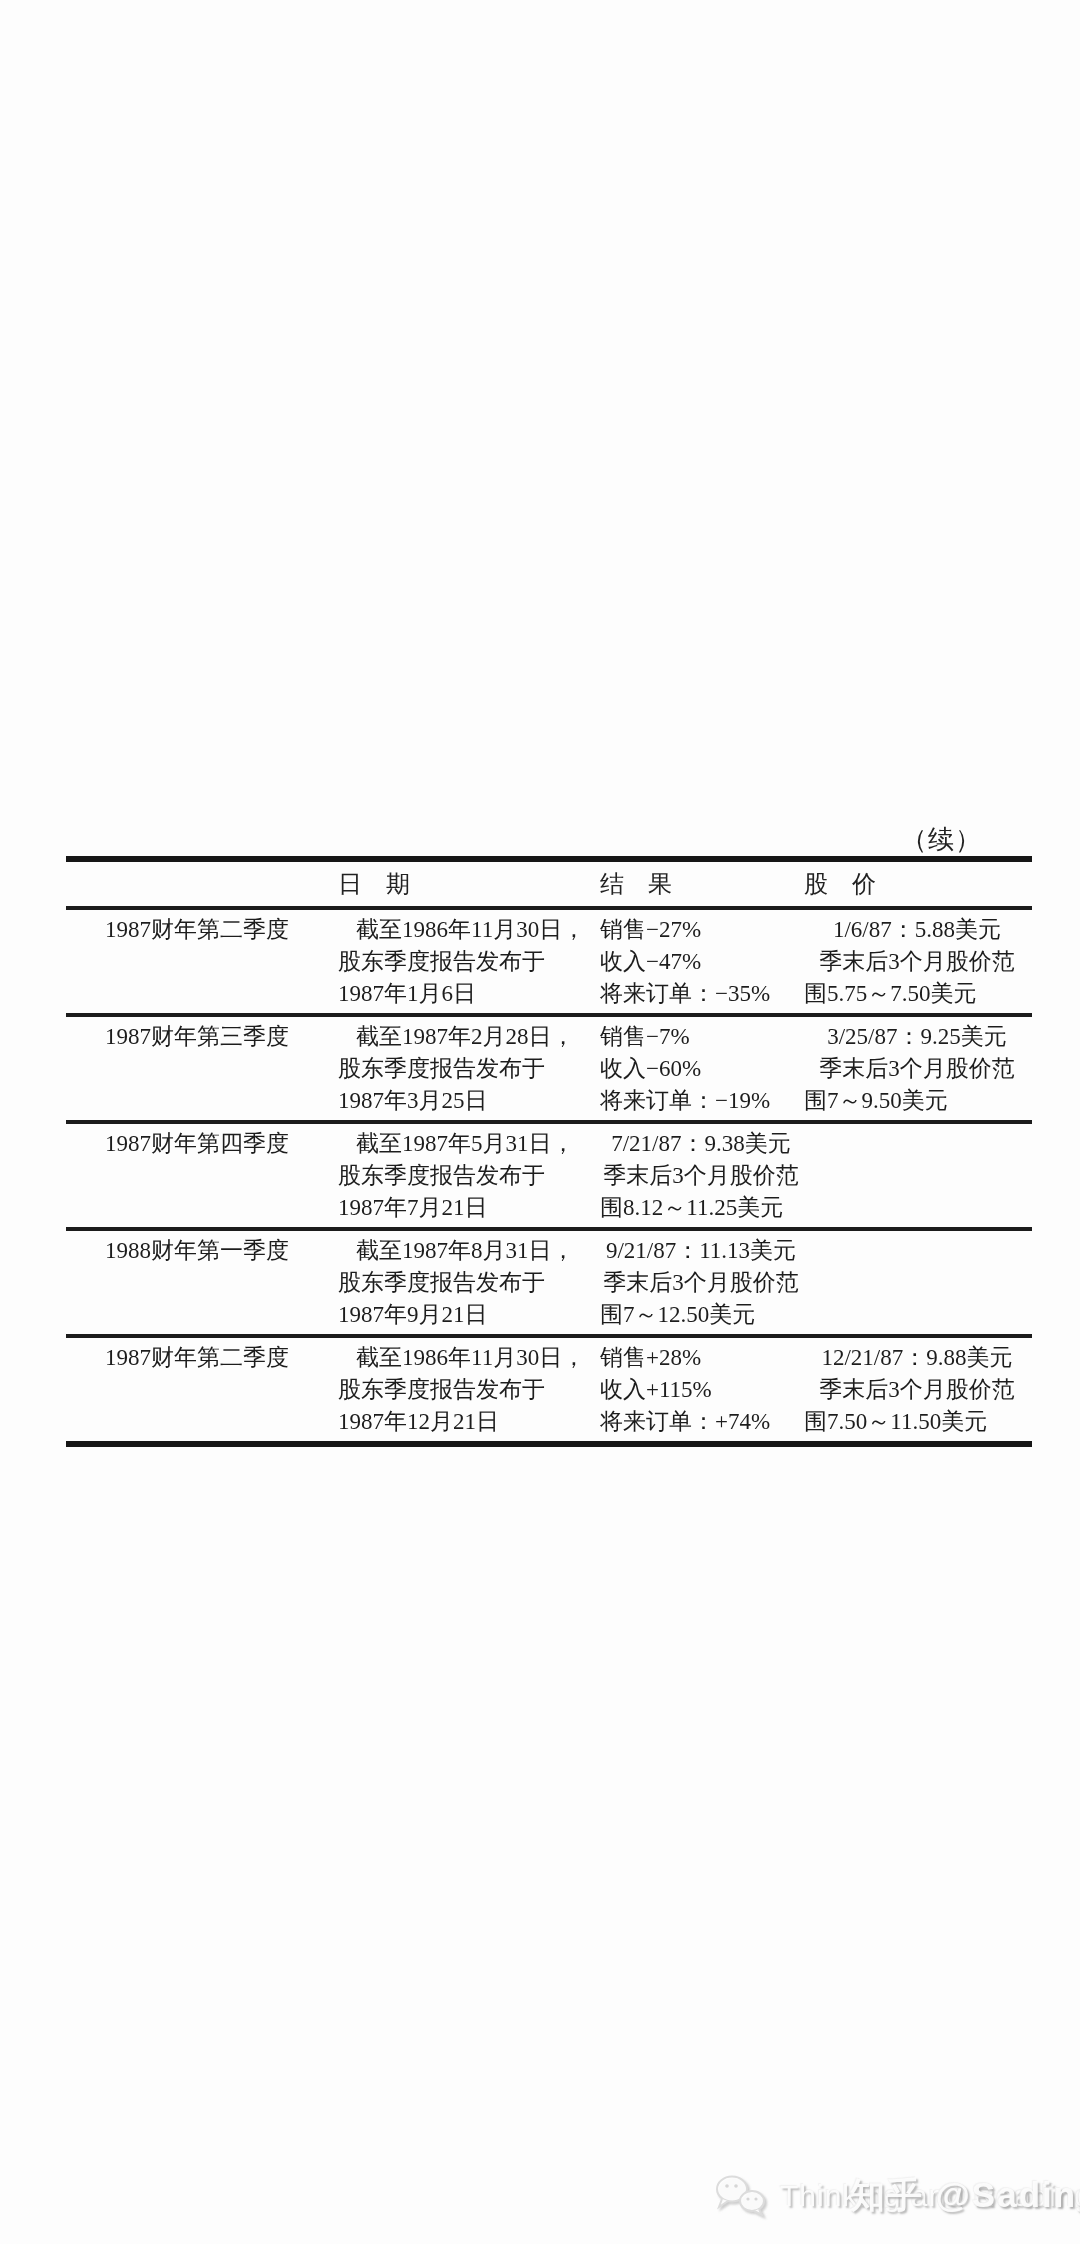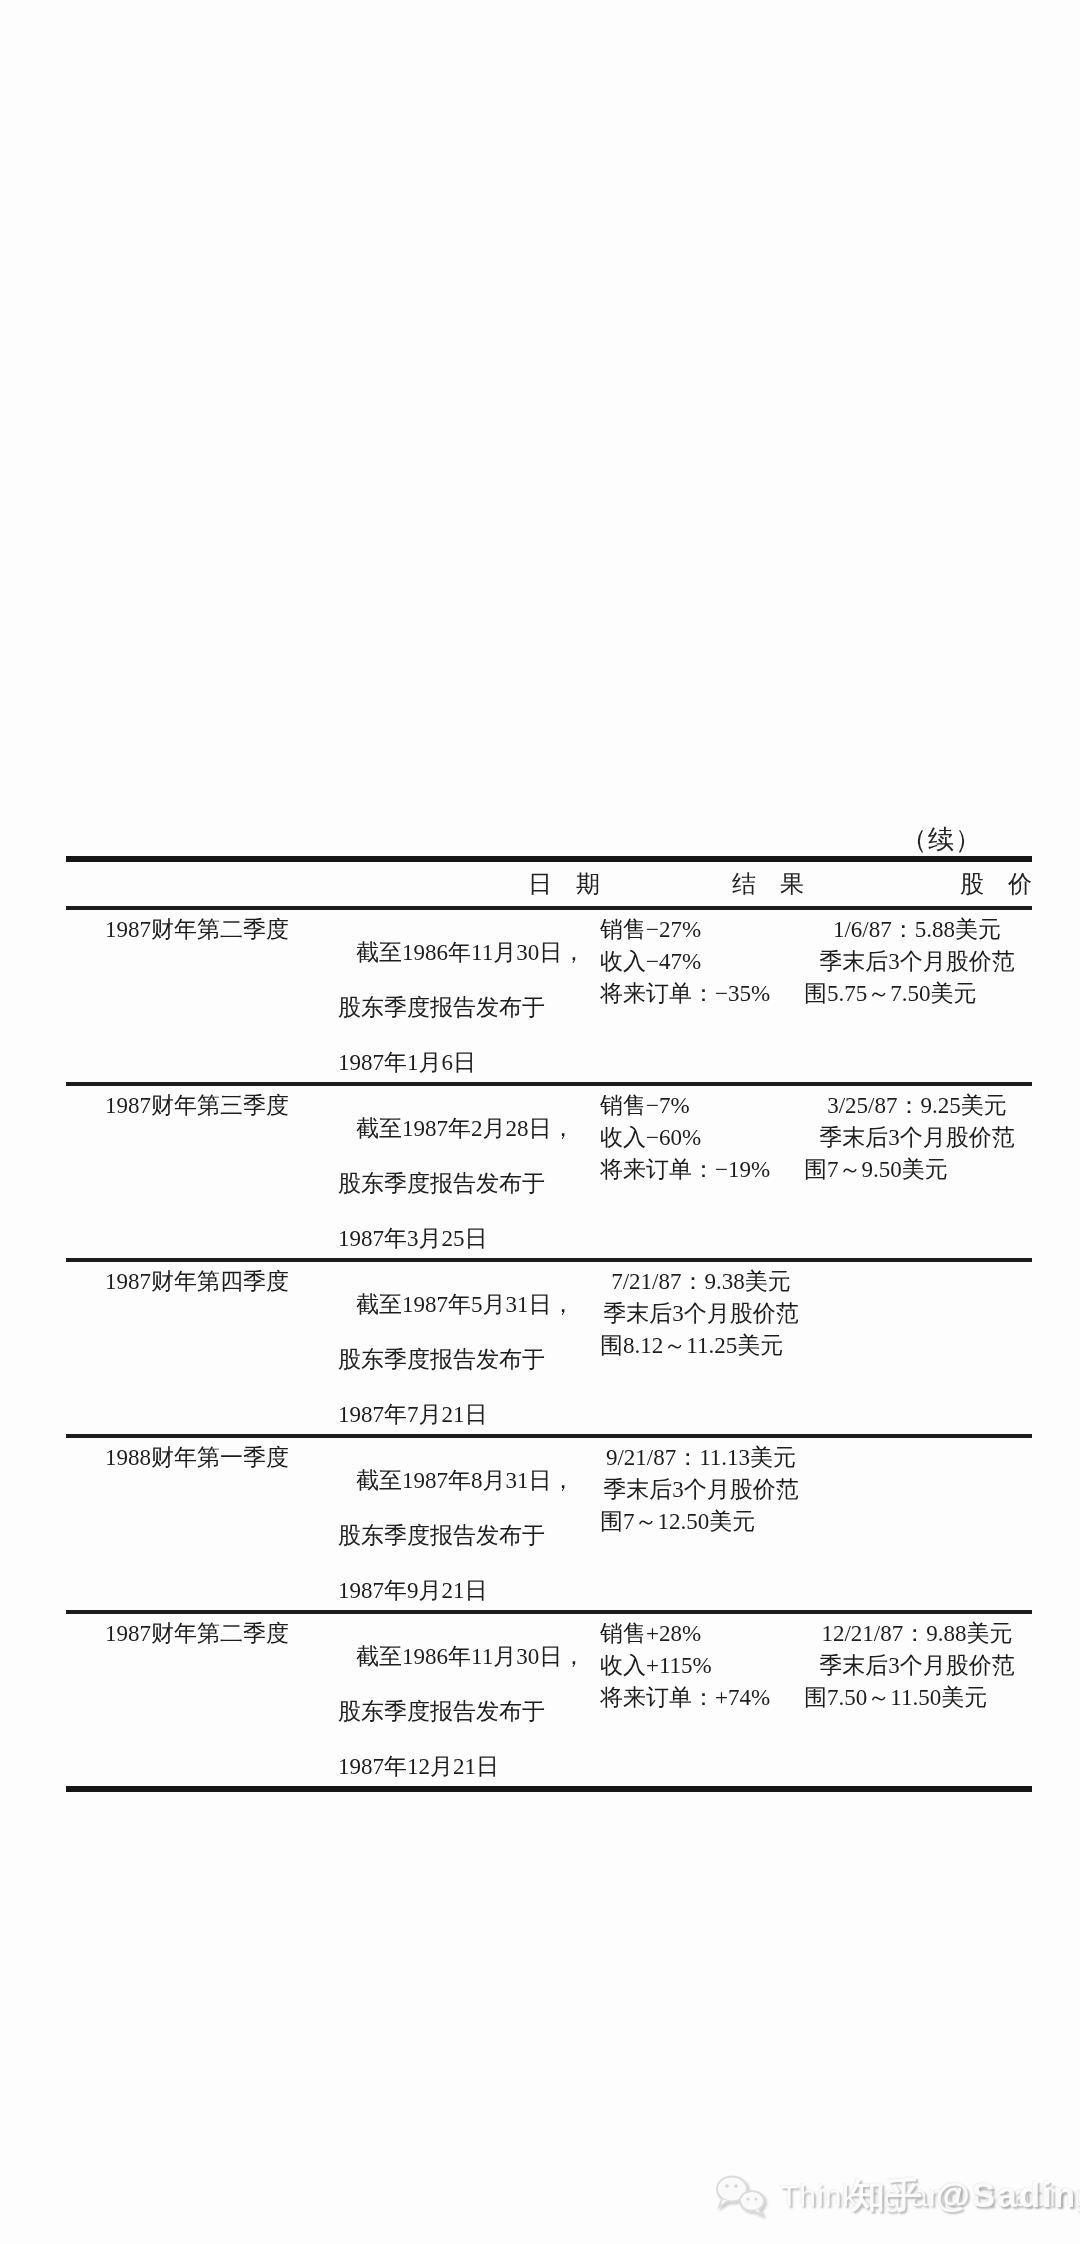--- a/index.html
+++ b/index.html
@@ -30,31 +30,31 @@
   .rule { width: 100%; }
   .rule.thick { height: 6px; background: #161616; }
   .rule.thin  { height: 4px; background: #1c1c1c; }
 
   .hrow, .trow {
     display: grid;
     grid-template-columns: 272px 262px 204px 228px;
   }
   .hrow { height: 44px; align-items: center; }
   .hcell {
-    text-align: right;
+    text-align: left;
     font-size: 24px;
     color: #222;
   }
 
   .trow { padding: 4px 0 3px 0; }
   .cell { font-size: 23px; }
   .line { line-height: 32px; white-space: nowrap; }
 
   .c1 .q { padding-left: 39px; }
-  .c2 .line { padding-left: 0; margin-top: 23px; }
+  .c2 .line { padding-left: 0; }
   .c2 .line.indent { padding-left: 18px; }
   .c4 .line.right { text-align: center; padding-right: 2px; }
 
   
   .wm {
     position: absolute;
     left: 712px; top: 2168px;
     width: 360px; height: 52px;
     pointer-events: none;
   }

